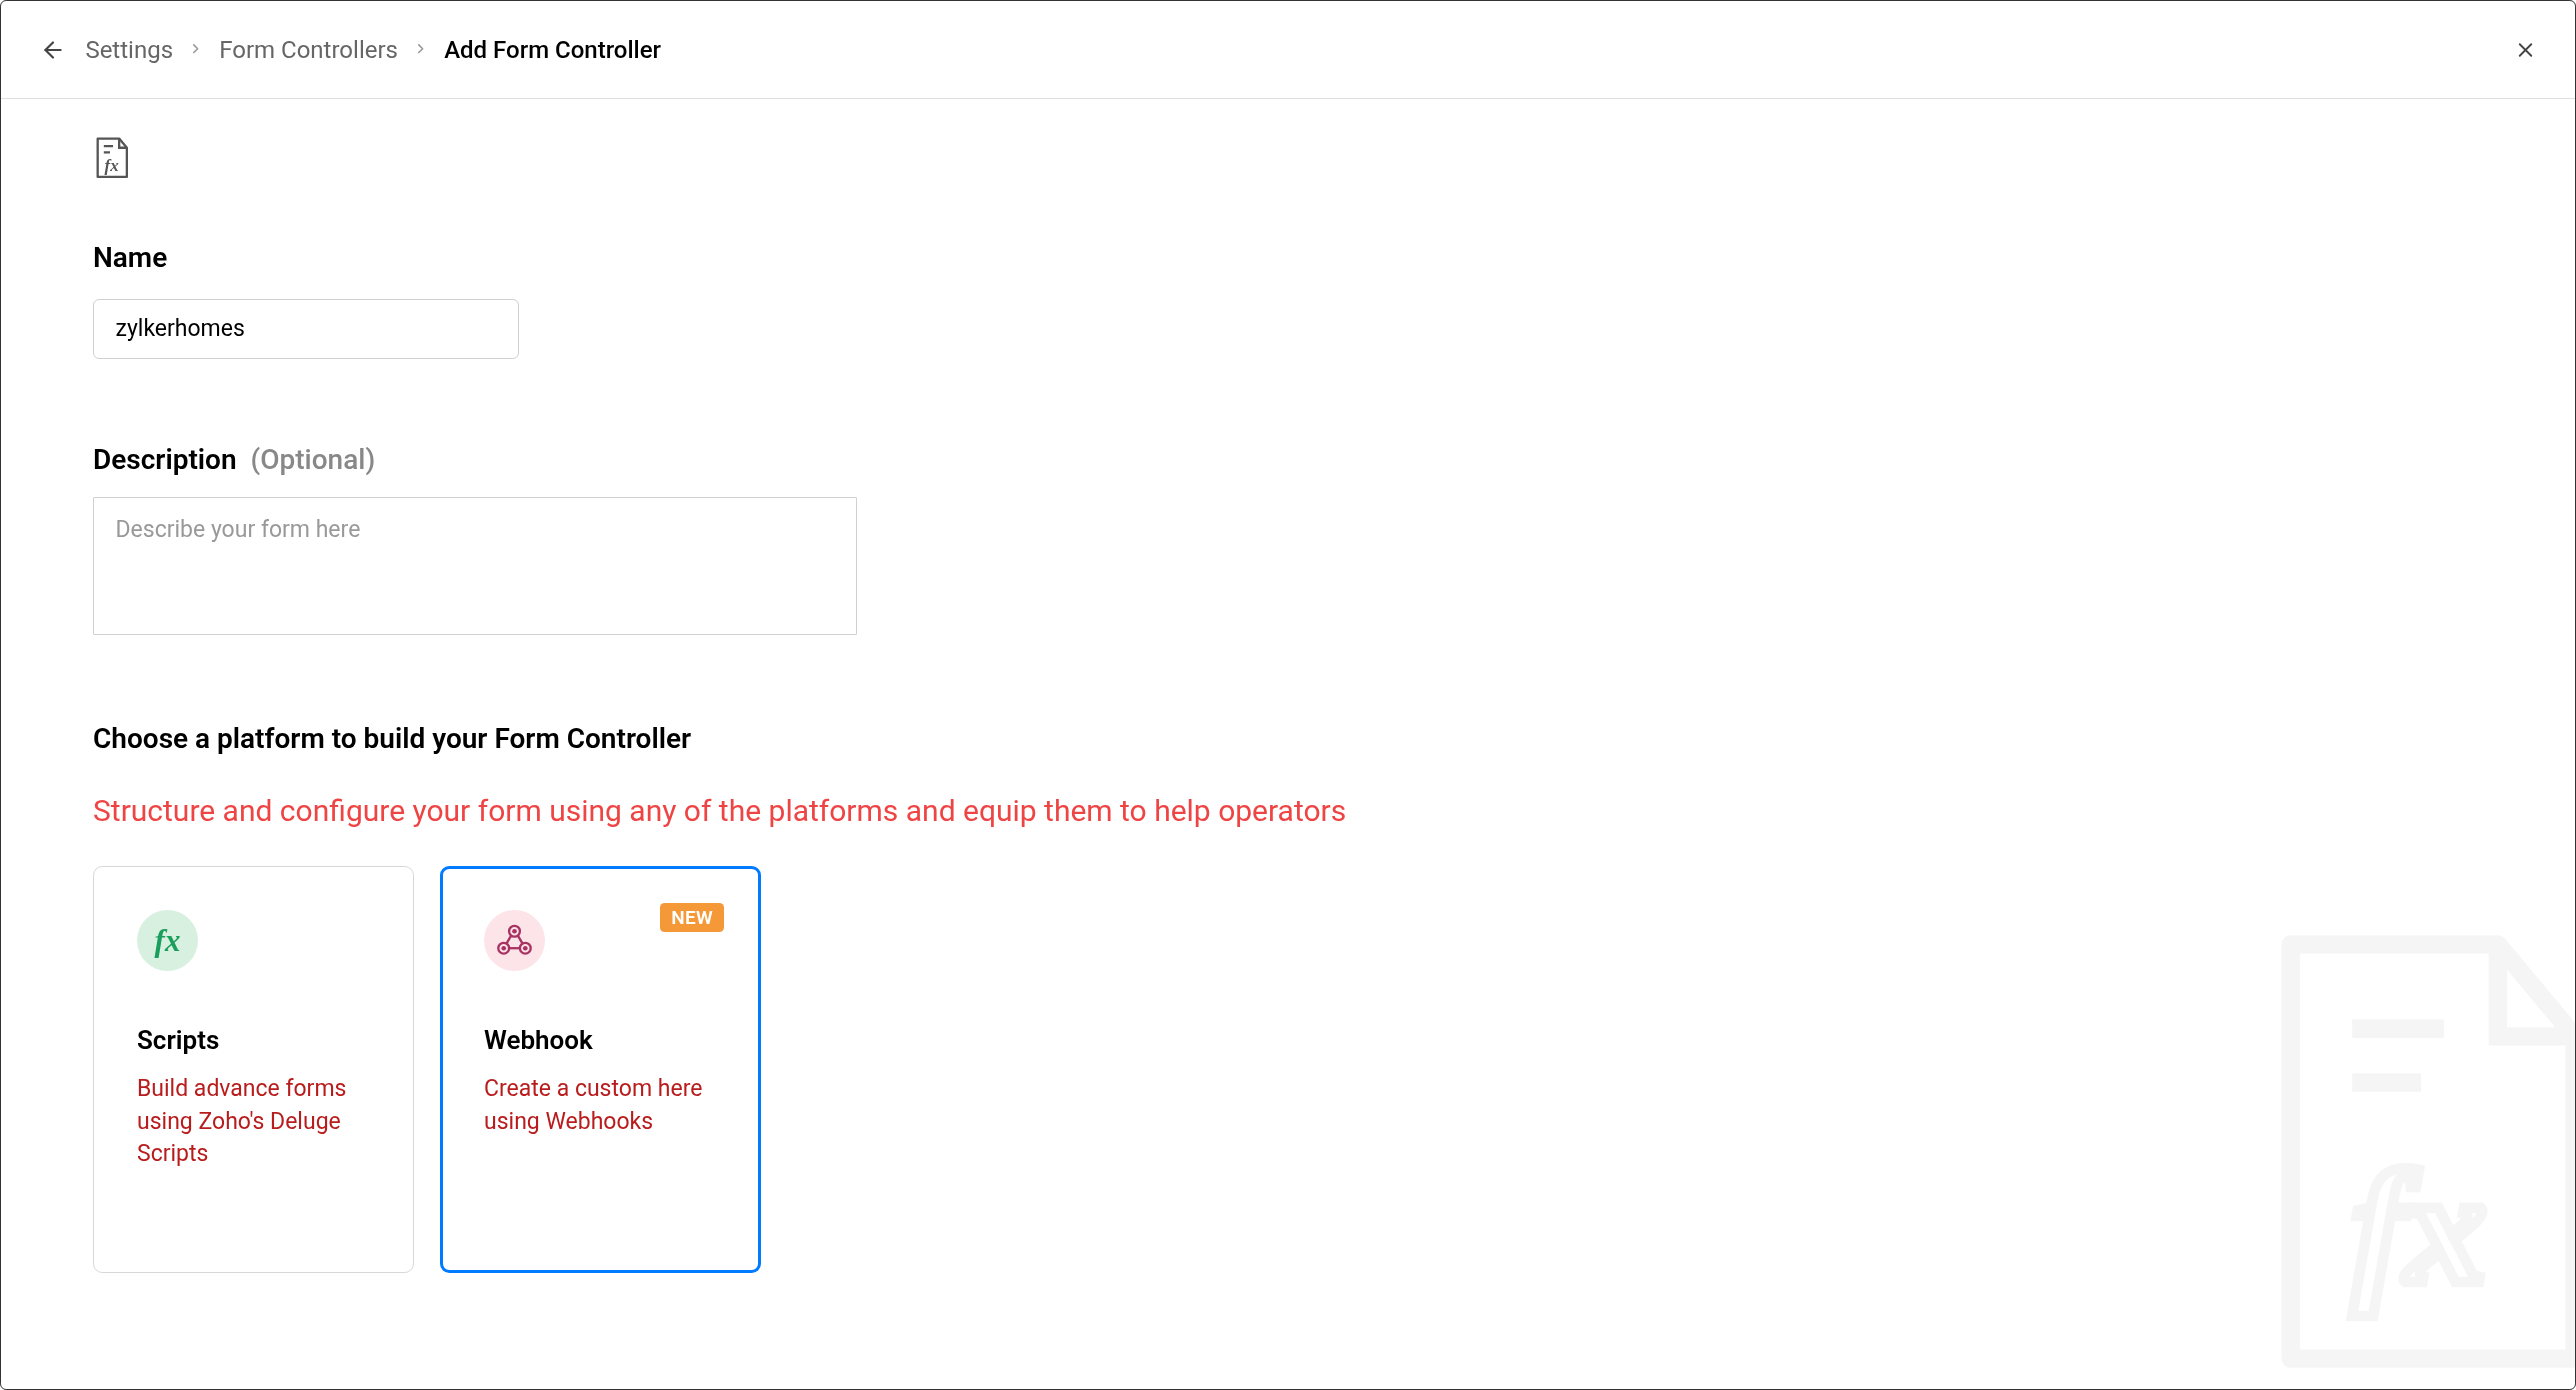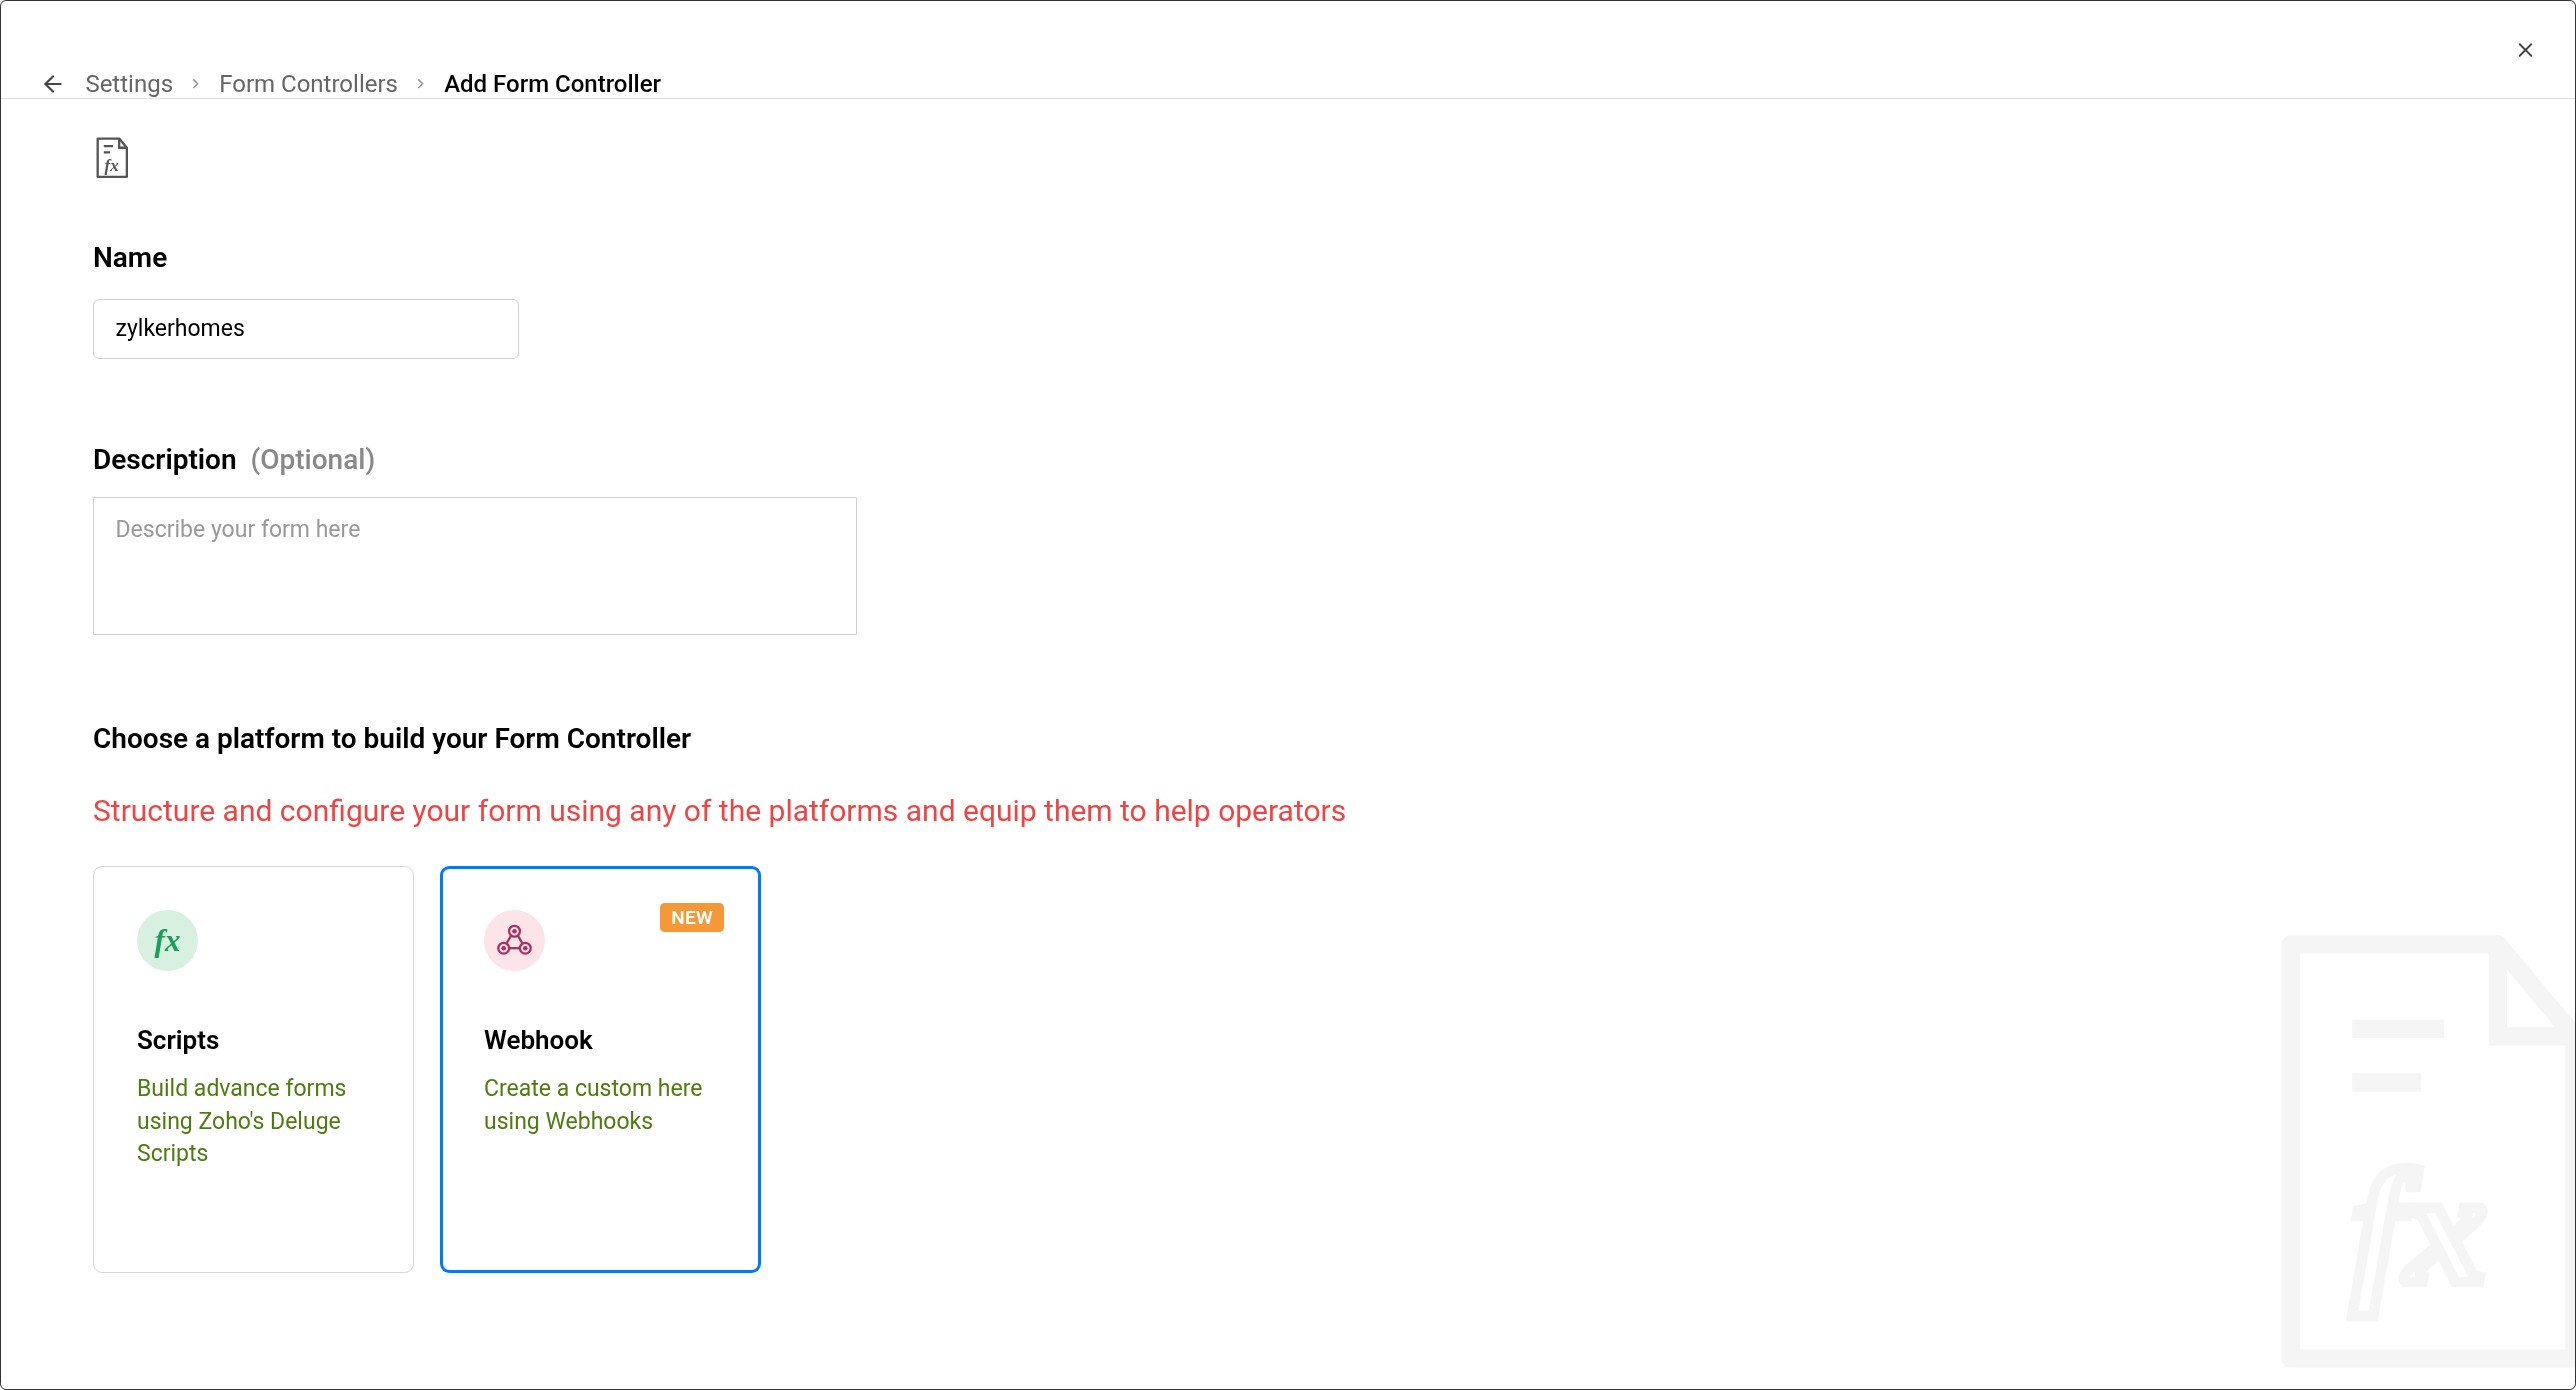--- a/index.html
+++ b/index.html
@@ -15,21 +15,21 @@
       height: 1390px;
       border: 1.5px solid #333;
       border-radius: 6.1px;
       overflow: hidden;
       position: relative;
     }
     .header {
       height: 98px;
       border-bottom: 0.8px solid #e0e0e0;
       display: flex;
-      align-items: flex-end;
+      align-items: center;
       padding: 0 38px;
       position: relative;
     }
     .back-arrow {
       width: 28px;
       height: 28px;
       cursor: pointer;
       display: flex;
       align-items: center;
       justify-content: center;
@@ -204,21 +204,21 @@
       margin-left: 16px;
     }
     .card-title {
       font-size: 26px;
       font-weight: 600;
       color: #000;
       margin-bottom: 18.4px;
     }
     .card-desc {
       font-size: 23px;
-      color: #4d7c0f;
+      color: #b91c1c;
       line-height: 1.4;
     }
     .bg-watermark {
       position: absolute;
       right: -15.4px;
       bottom: 15.4px;
       width: 330px;
       height: 445px;
       opacity: 0.035;
     }

